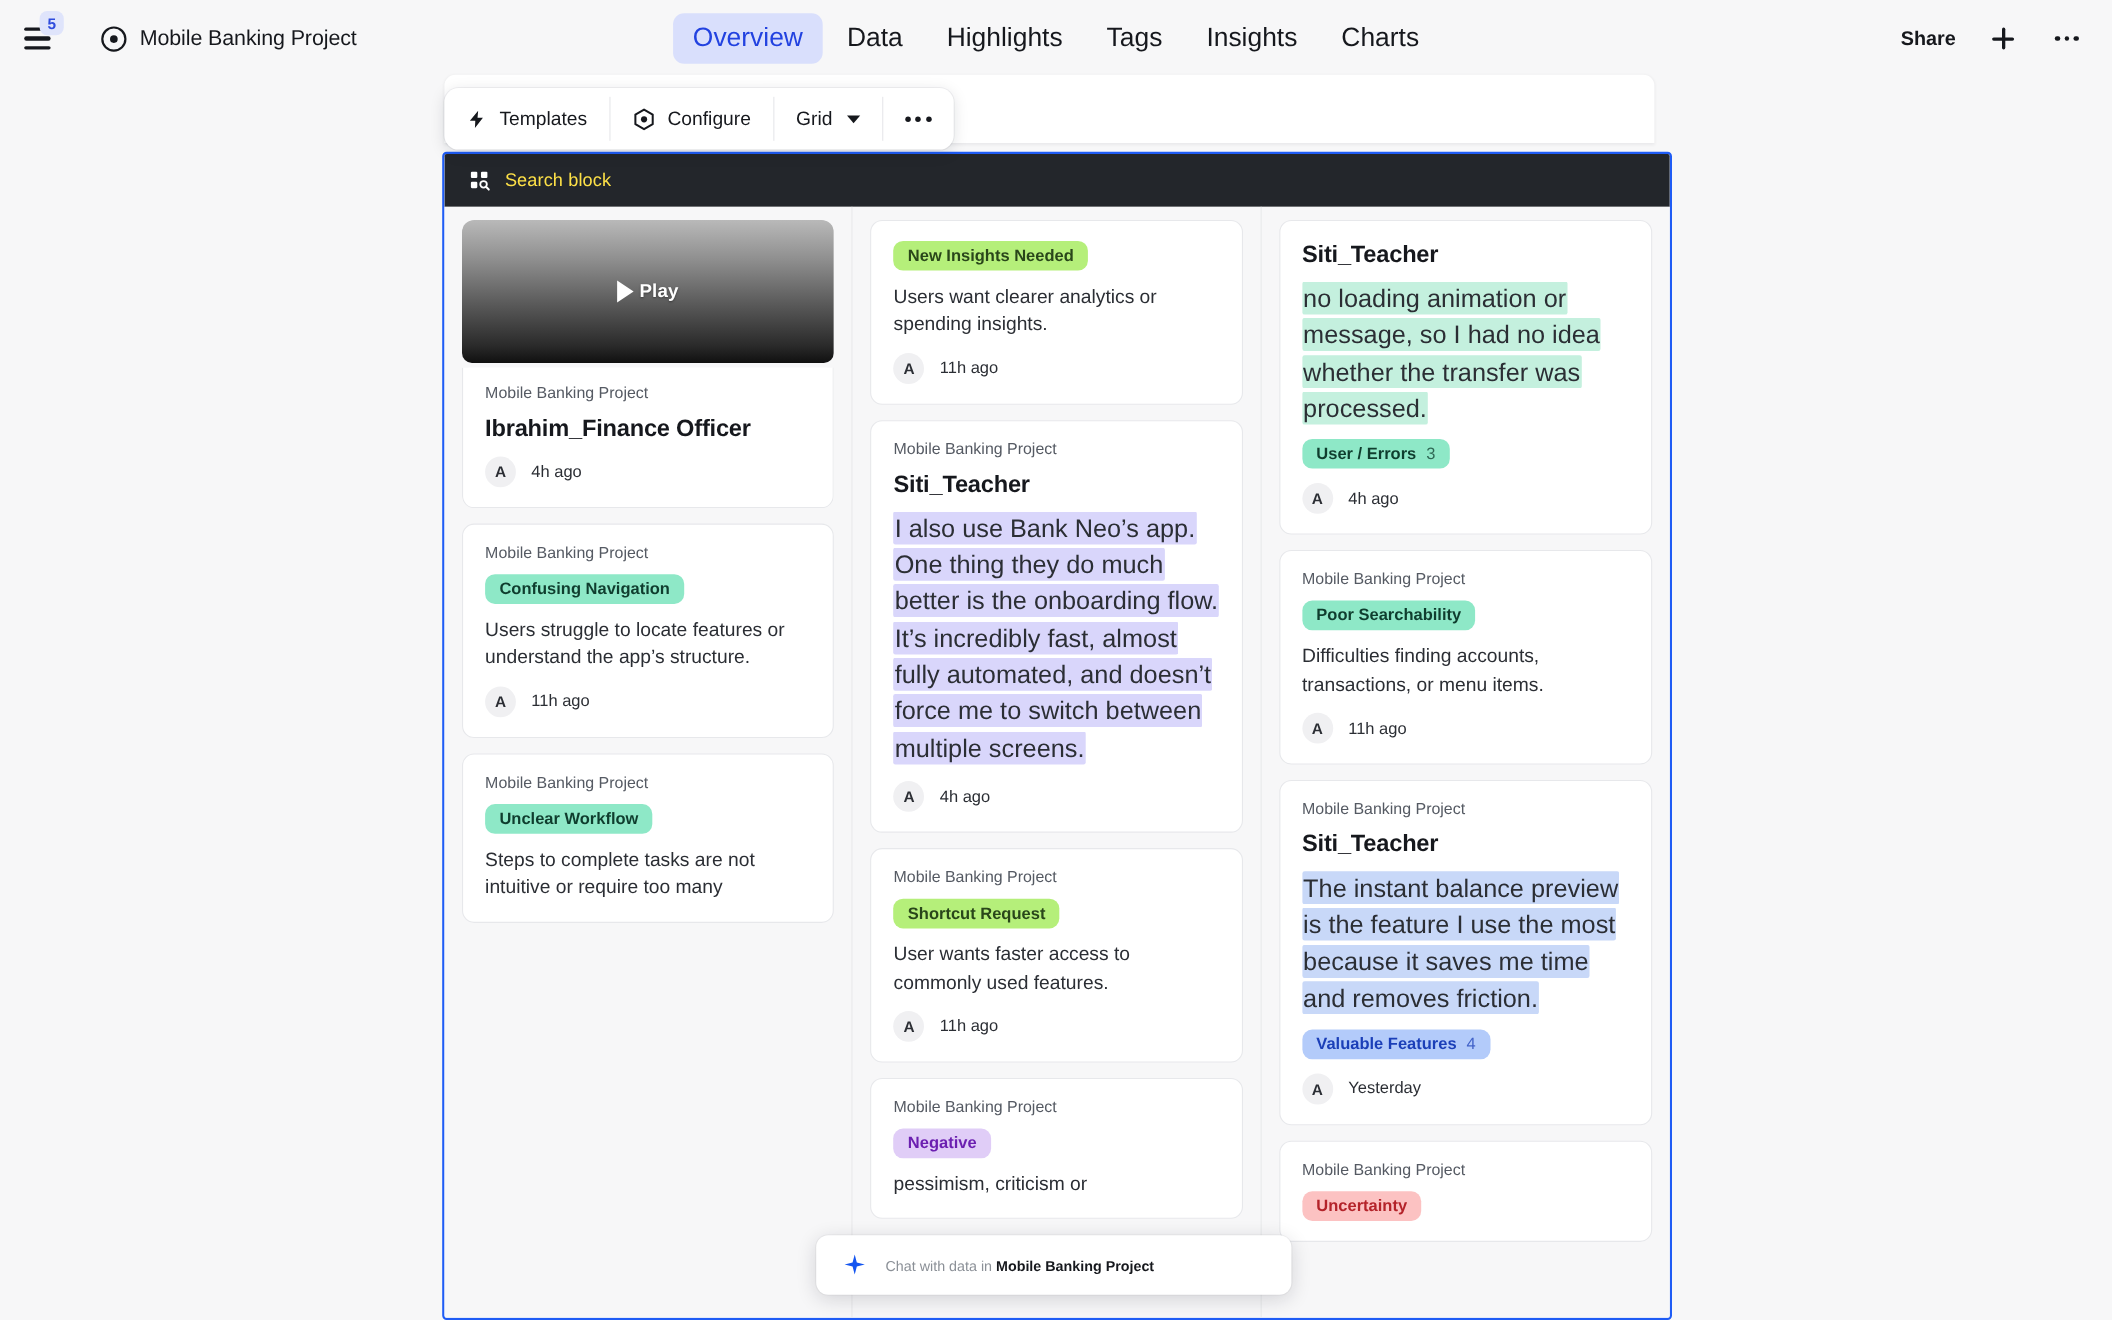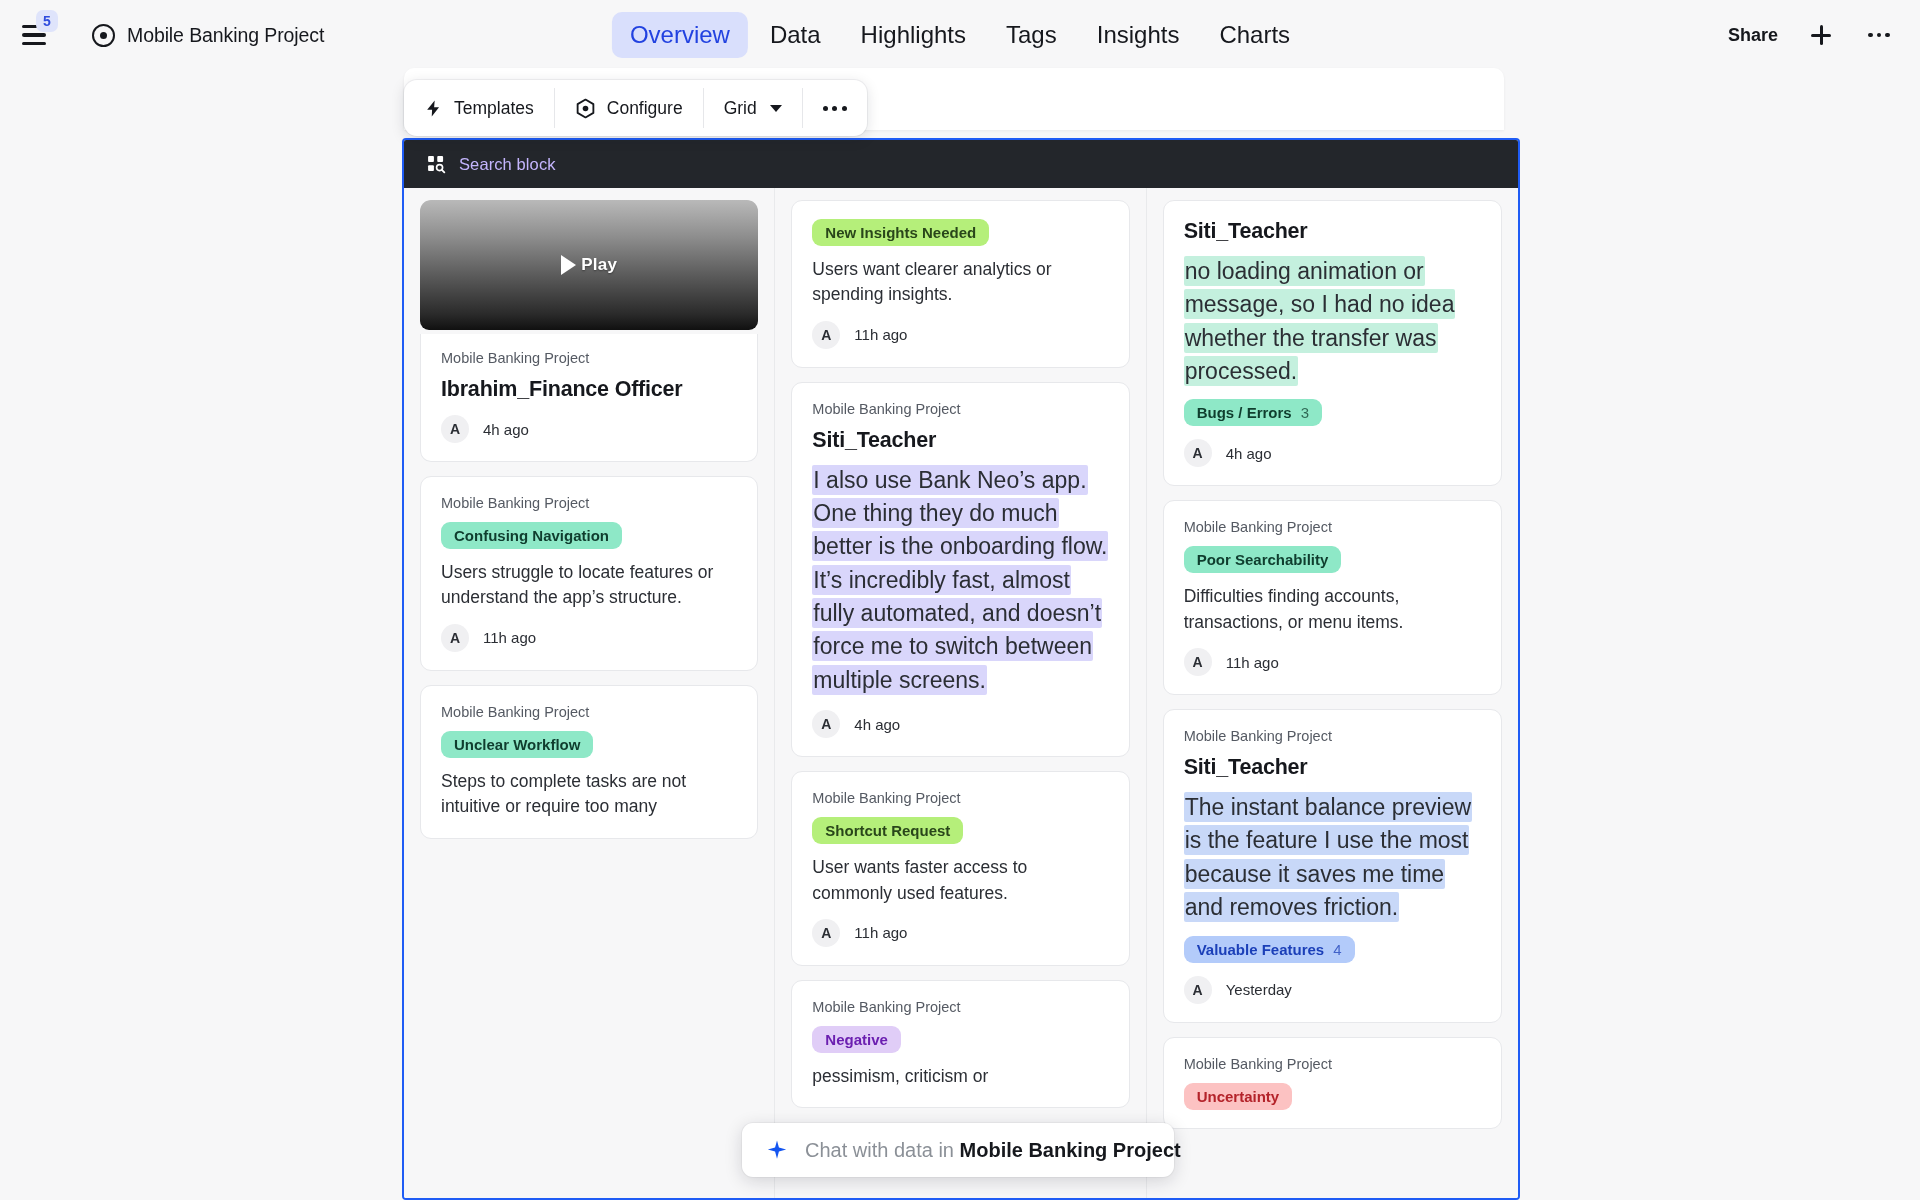--- a/index.html
+++ b/index.html
@@ -80,21 +80,21 @@
     position: absolute; top: 138px; left: 402px;
     width: 1118px; height: 1062px;
     border: 2px solid #1f5cf5;
     border-radius: 4px;
     background: #ffffff;
     overflow: hidden;
     z-index: 10;
   }
   .block-header {
     height: 48px; background: #23262b; display: flex; align-items: center;
-    padding-left: 22px; gap: 13px; color: #c4b5fd;
+    padding-left: 22px; gap: 13px; color: #fde047;
   }
   .bh-icon { width: 20px; height: 20px; }
   .bh-title { font-size: 16.5px; font-weight: 500; letter-spacing: .1px; }
 
   .cols {
     display: flex; height: calc(100% - 48px);
     background: #f7f7f8;
   }
   .col { width: 33.3333%; border-right: 1px solid #e9eaec; padding: 12px 16px 0 16px;
     display: flex; flex-direction: column; gap: 14px; }
@@ -154,21 +154,21 @@
   
   .chat-pill {
     position: absolute; left: 742px; top: 1123px;
     width: 432px; height: 54px;
     background: #ffffff; border-radius: 11px;
     box-shadow: 0 4px 18px rgba(16,20,35,.16), 0 0 0 1px rgba(16,20,35,.04);
     display: flex; align-items: center; gap: 17px; padding: 0 24px;
     z-index: 60; cursor: pointer;
   }
   .spark { width: 22px; height: 22px; flex: 0 0 auto; }
-  .chat-text { font-size: 20px; color: #8b9097; white-space: nowrap; }
+  .chat-text { font-size: 13px; color: #8b9097; white-space: nowrap; }
   .chat-text b { color: #16181d; font-weight: 700; }
 
   
   .ghost-panel {
     position: absolute; top: 68px; left: 404px; width: 1100px; height: 62px;
     background: #ffffff; border-radius: 10px 10px 0 0; z-index: 5;
     box-shadow: 0 1px 3px rgba(16,20,35,.06);
   }
 </style>
 </head>
@@ -343,21 +343,21 @@
       </article>
 
     </div>
 
     <div class="col">
 
       <article class="card">
         <div class="speaker">Siti_Teacher</div>
         <div class="quote hl-mint"><mark>no loading animation or message, so I had no idea whether the transfer was processed.</mark></div>
         <span class="tag mint2">
-          <span>Bugs / Errors</span>
+          <span>User / Errors</span>
           <span class="cnt">3</span>
         </span>
         <div class="meta">
           <span class="avatar">A</span>
           <span class="meta-time">4h ago</span>
         </div>
       </article>
 
       <article class="card">
         <div class="proj-label">Mobile Banking Project</div>

